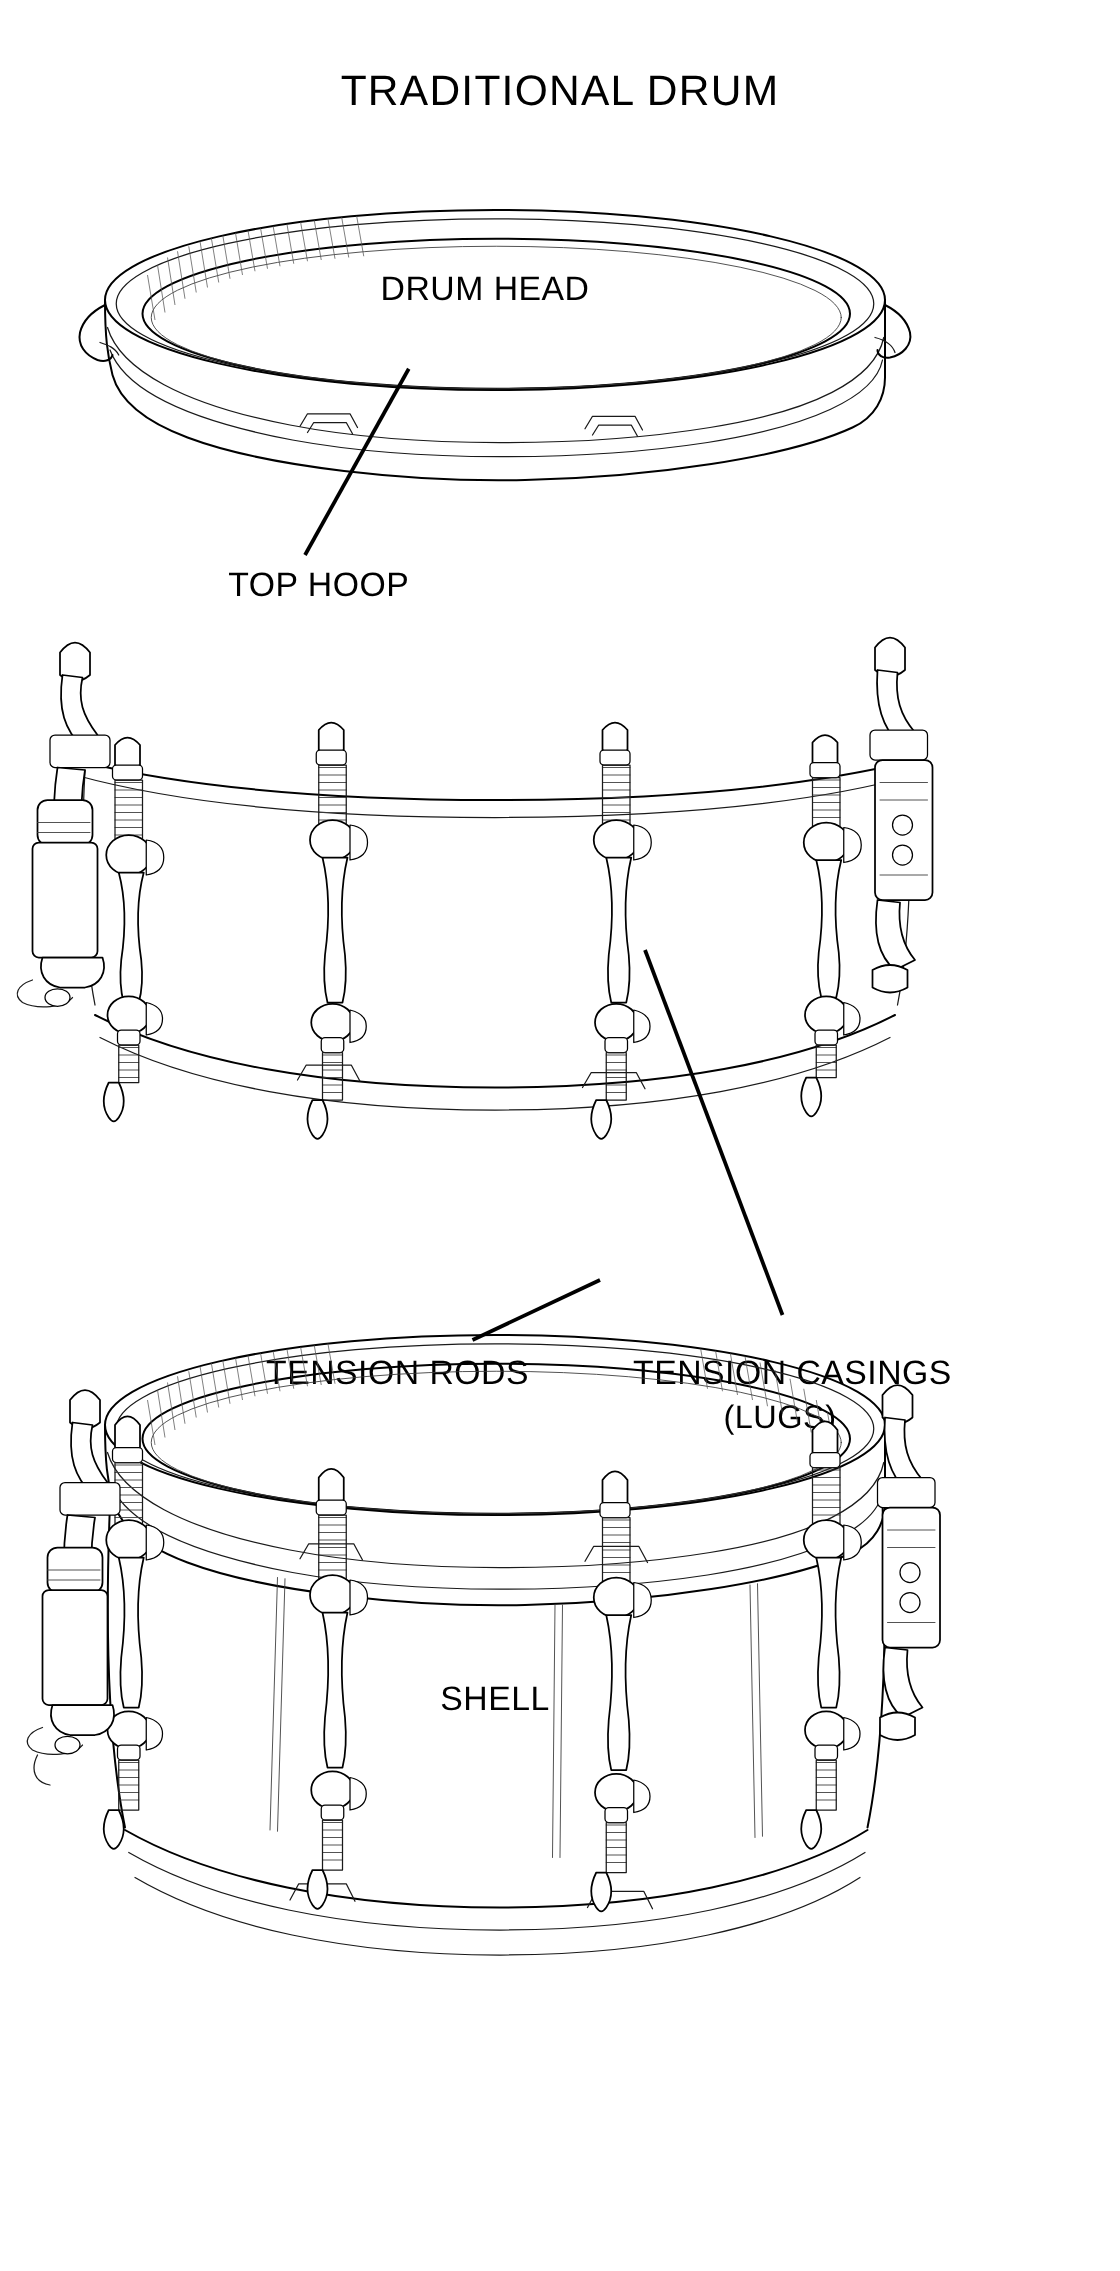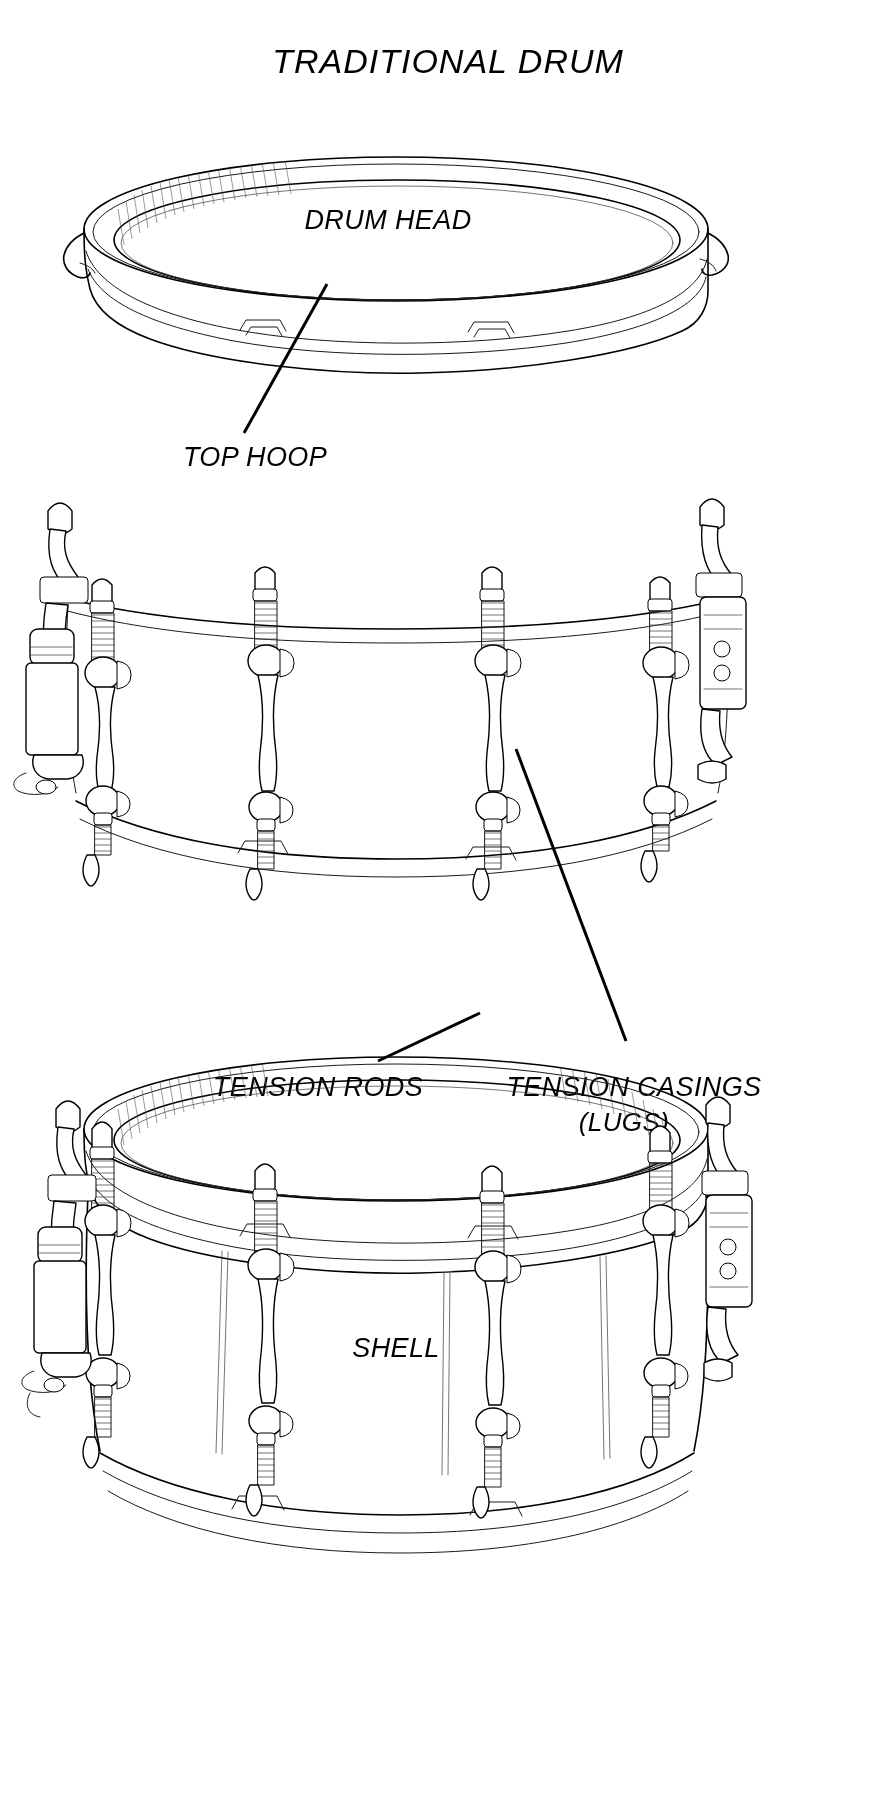--- a/index.html
+++ b/index.html
@@ -11,24 +11,23 @@
   body {
     width: 896px;
     height: 1817px;
     position: relative;
     font-family: "Liberation Sans", sans-serif;
     color: #000000;
     overflow: hidden;
   }
   #diagram-root {
     position: absolute;
-    left: 0; top: 1px;
+    left: 0; top: 12px;
     width: 896px;
     height: 1493px;
-    font-style: italic;
   }
   svg.diagram {
     display: block;
     width: 896px;
     height: 1817px;
   }
   .ln {
     fill: none;
     stroke: #000000;
     stroke-width: 1.6;

